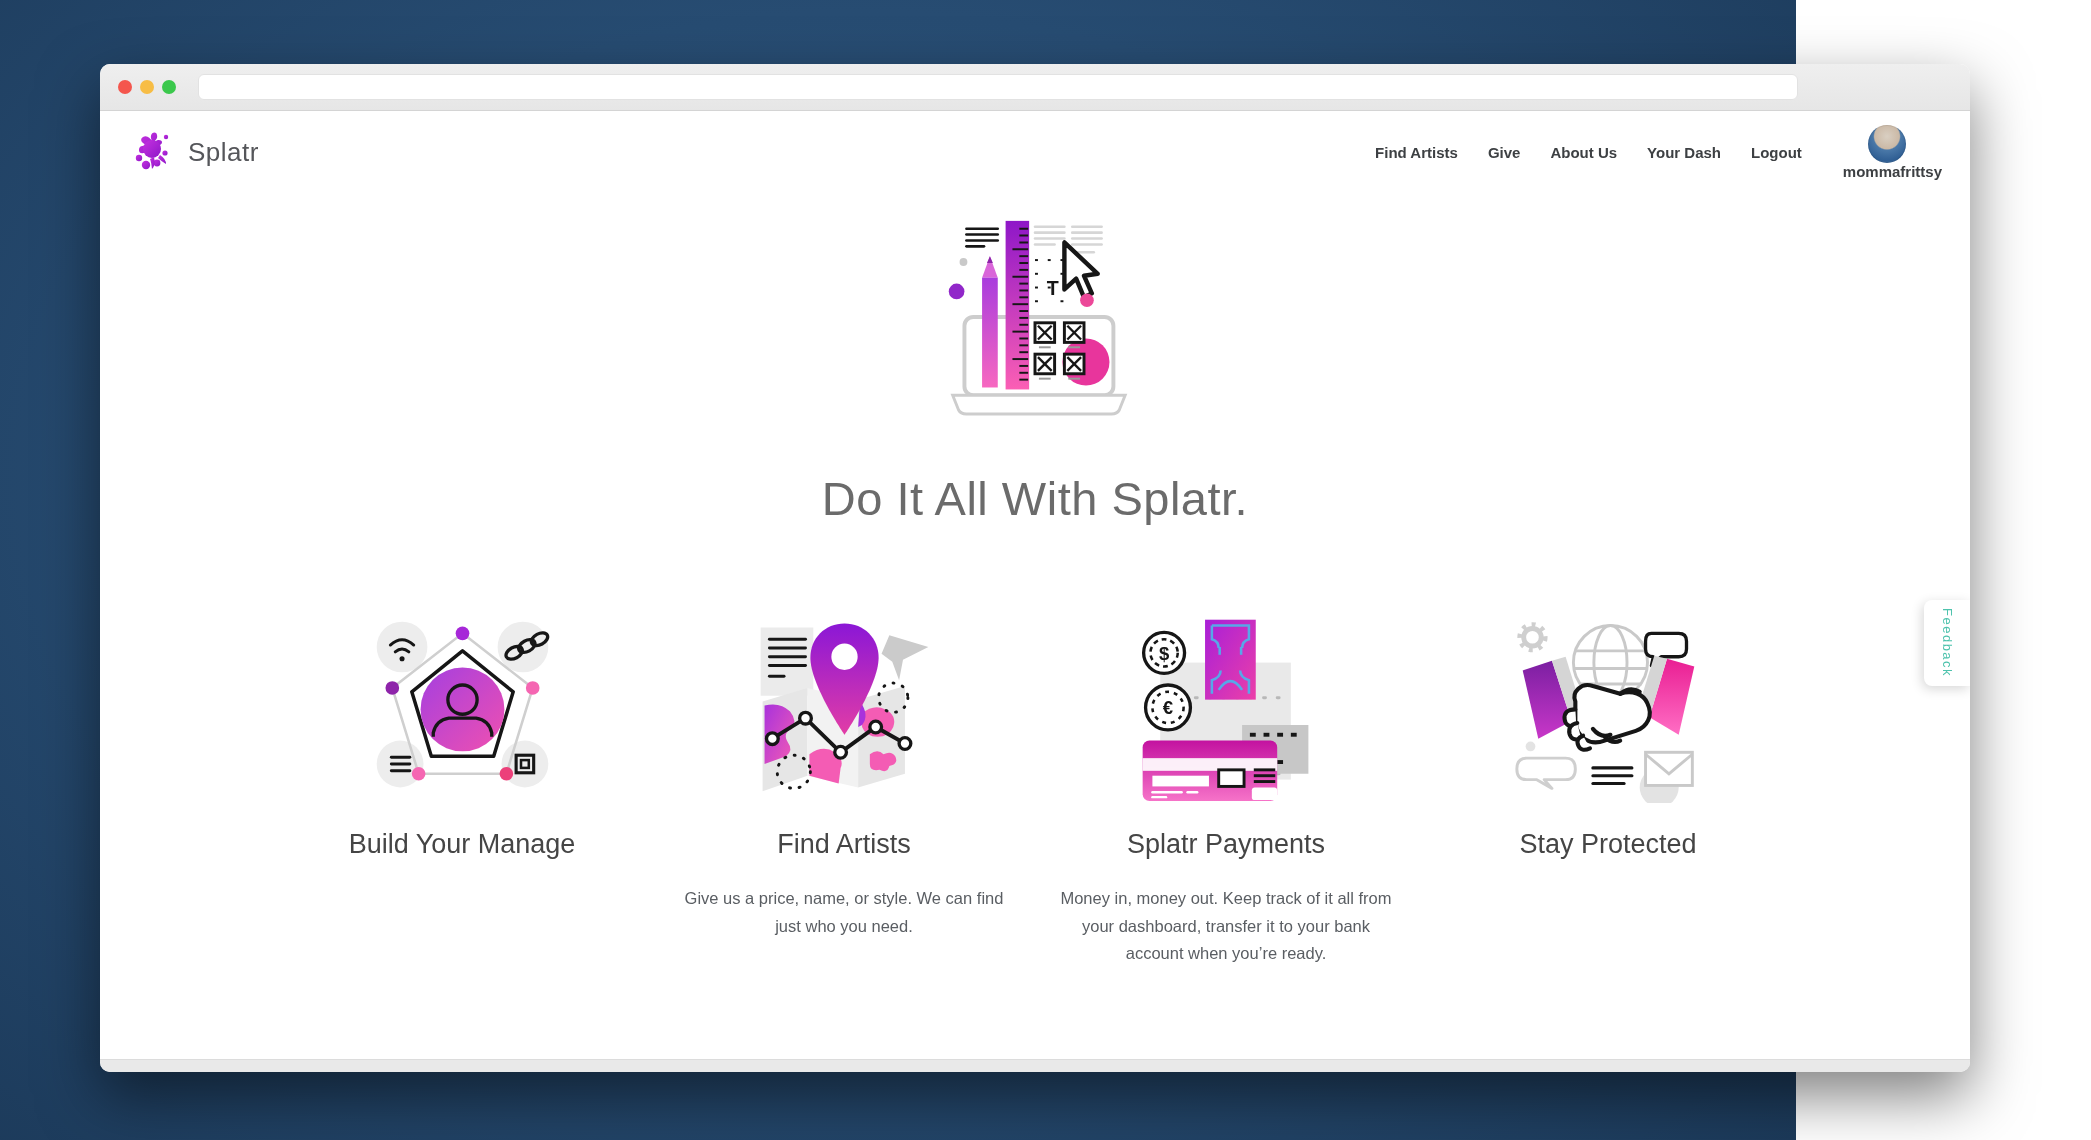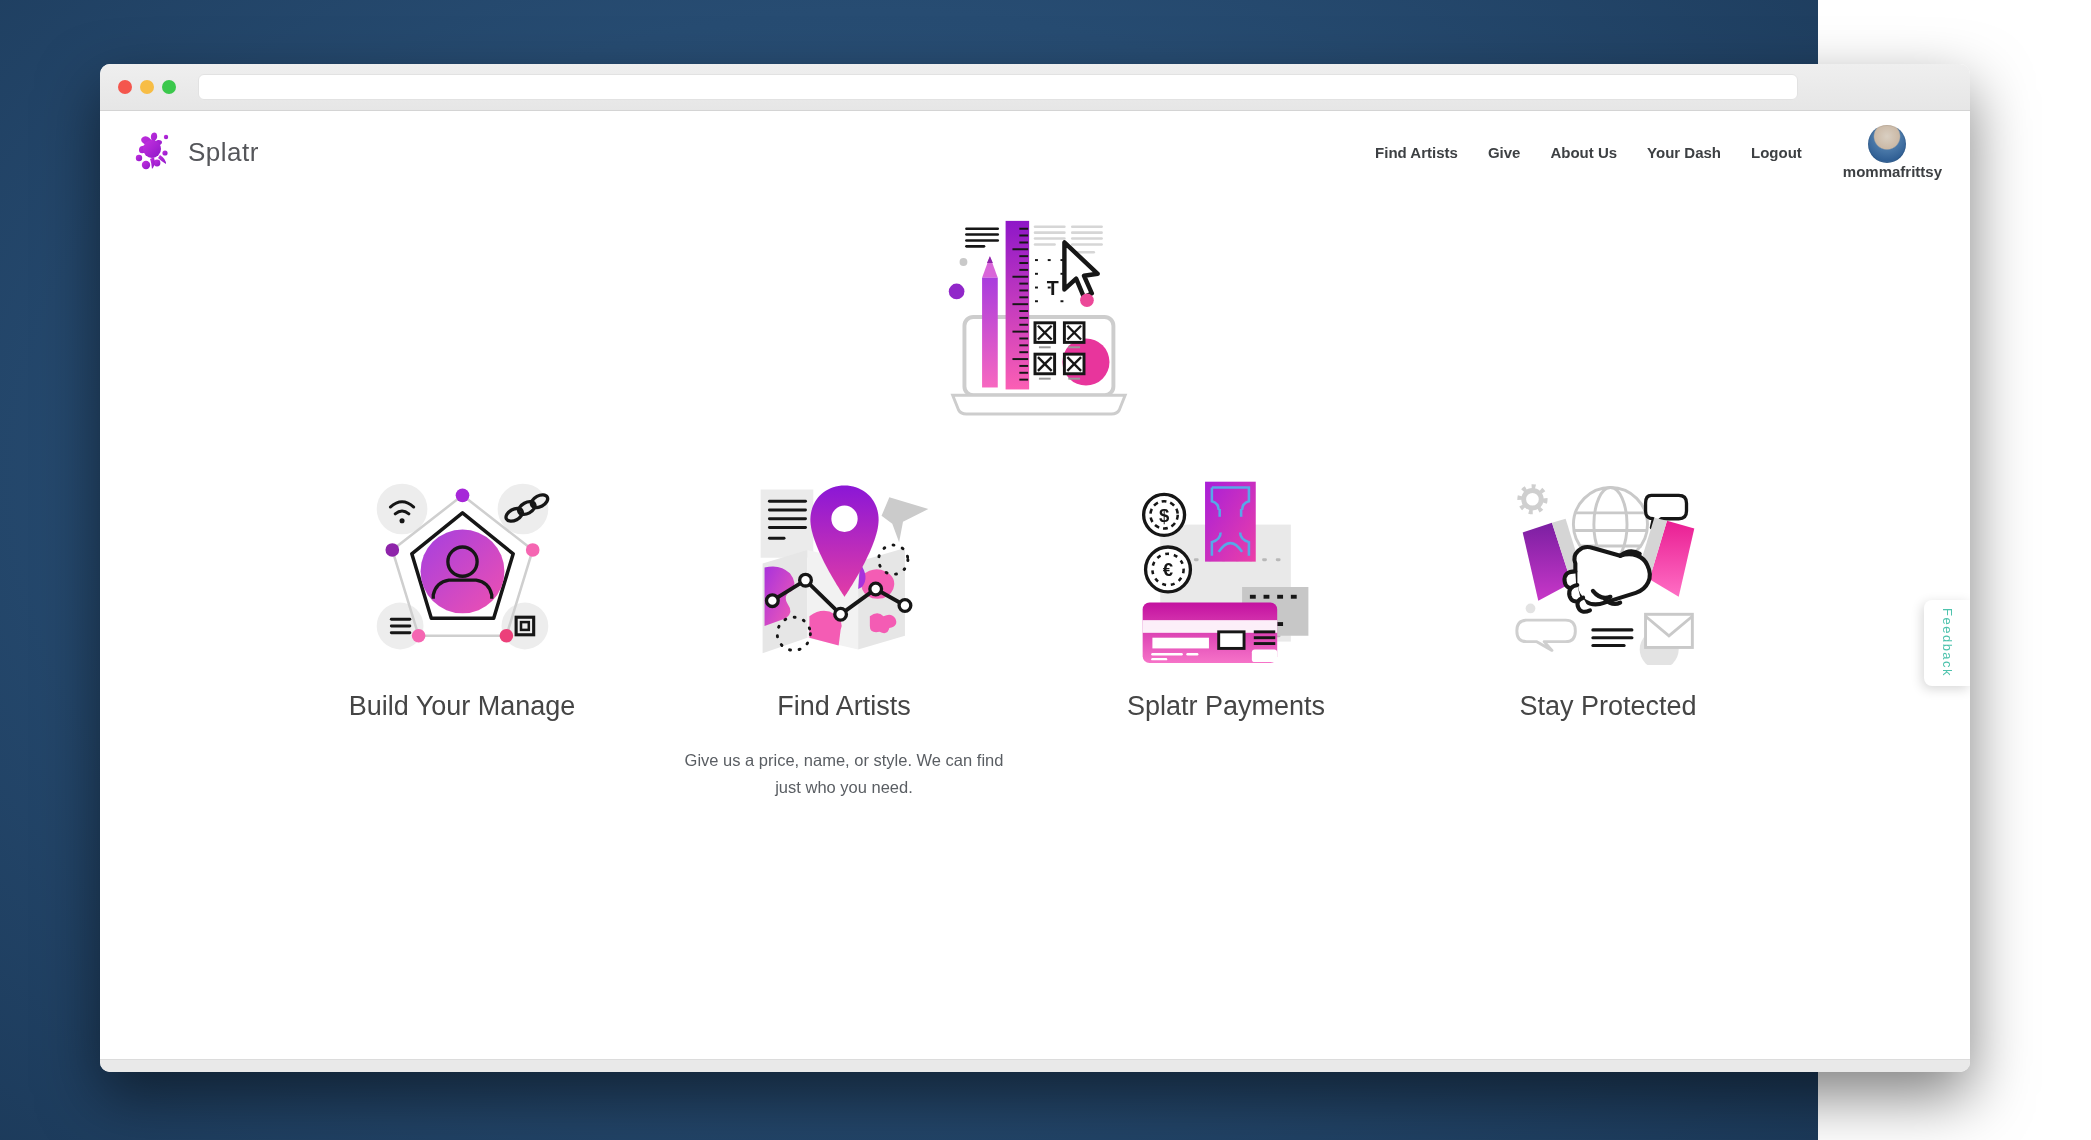--- a/index.html
+++ b/index.html
@@ -1,18 +1,18 @@
 <!DOCTYPE html>
 <html><head>
 <meta charset="utf-8">
 <style>
   html,body{margin:0;padding:0;}
   body{font-family:"Liberation Sans",sans-serif;overflow:hidden;}
   .stage{position:relative;width:1796px;height:1140px;
-    background:radial-gradient(ellipse at 48% 42%, #2f5680 0%, #274c72 50%, #1c3a5a 100%);padding-left:22px;}
+    background:radial-gradient(ellipse at 48% 42%, #2f5680 0%, #274c72 50%, #1c3a5a 100%);}
   .window{position:absolute;left:100px;top:64px;width:1870px;height:1008px;
     background:#fff;border-radius:10px;overflow:hidden;
     box-shadow:0 24px 60px rgba(0,0,0,.5);}
   
   .chrome{height:46px;background:linear-gradient(#efefef,#e6e6e6);
     border-bottom:1px solid #d4d4d4;display:flex;align-items:center;padding:0 18px;}
   .lights{display:flex;gap:8px;align-items:center;}
   .light{width:14px;height:14px;border-radius:50%;}
   .light.red{background:#f4564d;}
   .light.yellow{background:#f7bd45;}
@@ -205,20 +205,21 @@
               <line x1="147" y1="153" x2="133" y2="167"></line>
           </g>
           <g stroke="#9a9a9a" stroke-width="2">
             <line x1="104" y1="143" x2="116" y2="143"></line>
               <line x1="134" y1="143" x2="146" y2="143"></line>
             <line x1="104" y1="175" x2="116" y2="175"></line>
               <line x1="134" y1="175" x2="146" y2="175"></line>
           </g>
         </g>
       </svg>
+      <h1 class="hero-title">Do It All With Splatr.</h1>
     </div>
 
     <div class="features">
 
       <div class="feature">
         <div class="icon">
         <svg width="195" height="195" viewBox="0 0 200 200">
           <defs>
             <linearGradient id="profg" x1="0" y1="0" x2="1" y2="1">
               <stop offset="0" stop-color="#a43fe0"></stop>
@@ -393,20 +394,21 @@
           </g>
           <rect x="126" y="184" width="26" height="13" rx="3" fill="#fff"></rect>
           <g stroke="#fff" stroke-width="2.4" stroke-linecap="round">
             <line x1="24" y1="189" x2="54" y2="189"></line>
                 <line x1="60" y1="189" x2="70" y2="189"></line>
             <line x1="24" y1="194" x2="38" y2="194"></line>
           </g>
         </svg>
         </div>
         <h3>Splatr Payments</h3>
+        <p>Money in, money out. Keep track of it all from your dashboard, transfer it to your bank account when you’re ready.</p>
       </div>
 
       <div class="feature">
         <div class="icon">
         <svg width="195" height="195" viewBox="0 0 200 200">
           <defs>
             <linearGradient id="slvL" x1="0" y1="0" x2="0" y2="1">
               <stop offset="0" stop-color="#7b1fa2"></stop>
                   <stop offset="1" stop-color="#c837c8"></stop>
             </linearGradient>

